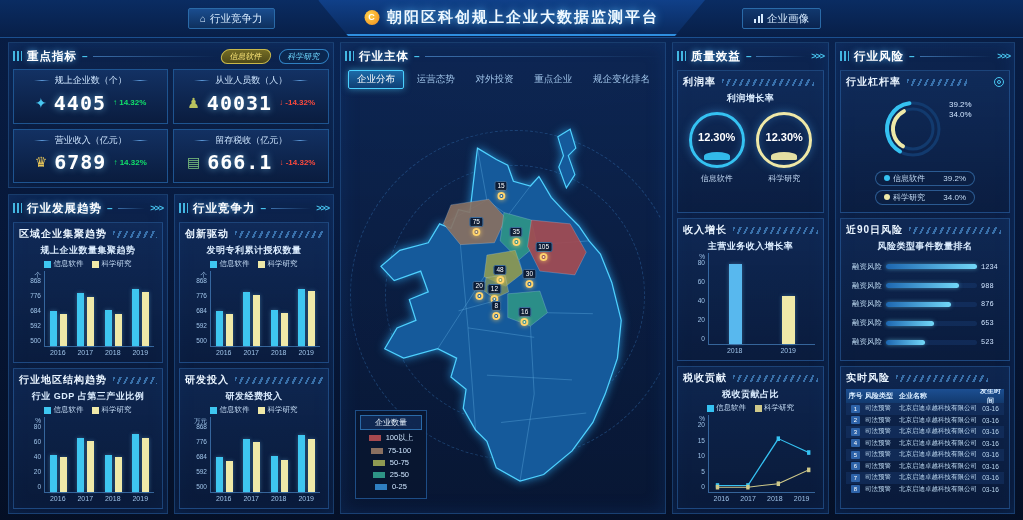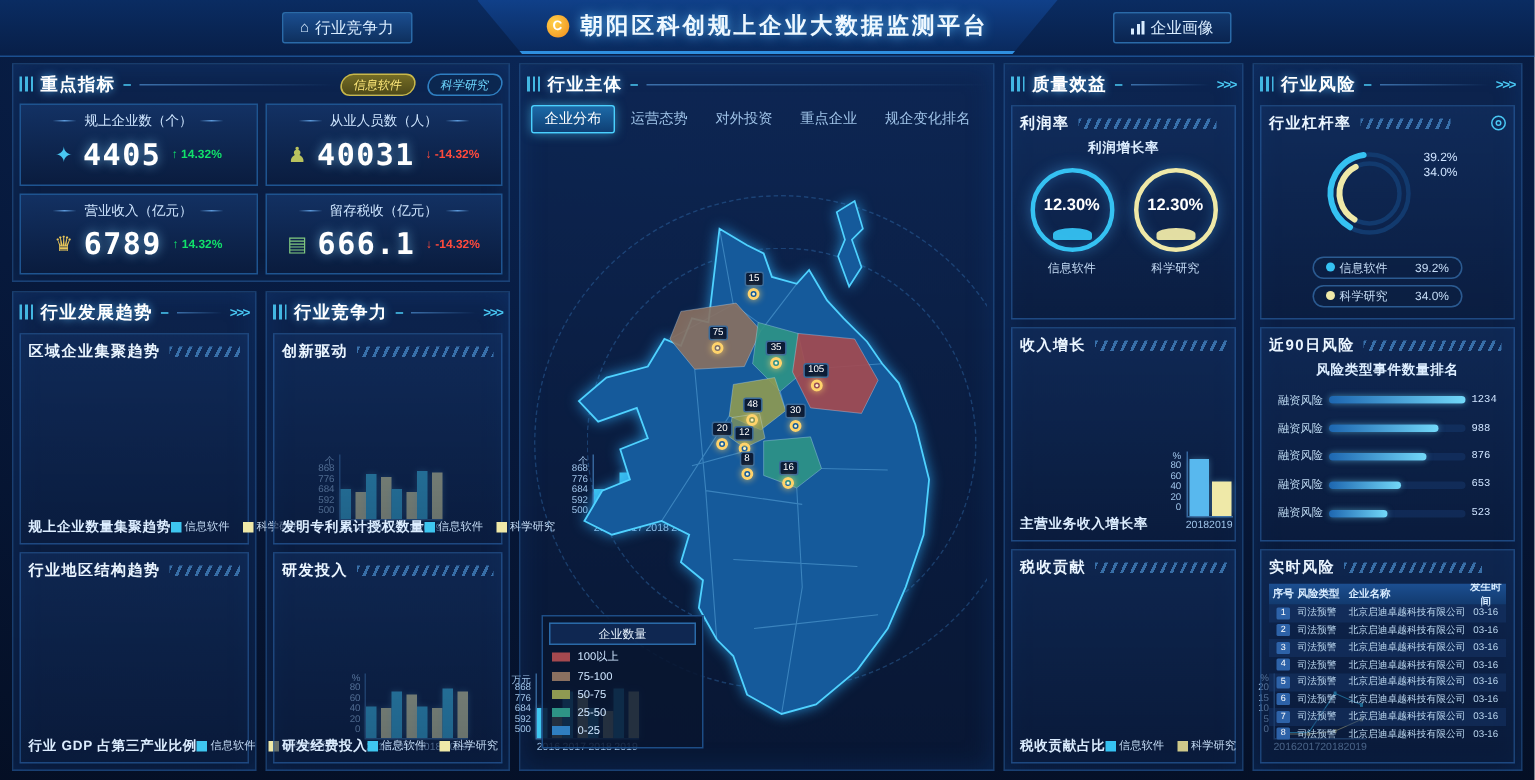--- a/index.html
+++ b/index.html
@@ -71,21 +71,21 @@
   .m-label{text-align:center;font-size:9px;color:#cfe6ff;display:flex;align-items:center;justify-content:center;gap:5px;flex:none;}
   .m-label::before,.m-label::after{content:'';width:16px;height:1px;
     background:linear-gradient(90deg,rgba(110,180,250,0),rgba(110,180,250,.8),rgba(110,180,250,0));}
   .m-row{flex:1;display:flex;align-items:center;justify-content:center;gap:7px;}
   .m-icon{font-size:14px;line-height:1;flex:none;}
   .m-val{font-family:"DejaVu Sans Mono","Liberation Mono",monospace;font-size:20px;font-weight:bold;
     color:#ffffff;text-shadow:0 0 7px rgba(130,210,255,.65);letter-spacing:1px;}
   .m-delta{font-size:8px;font-weight:bold;}
   .up{color:#11e06a;} .down{color:#ff4a3c;text-align:right;}
   
-  .chart{flex:1;display:flex;flex-direction:row;min-height:0;align-items:flex-end;}
+  .chart{flex:1;display:flex;flex-direction:column;min-height:0;}
   .c-title{text-align:center;font-size:9px;font-weight:bold;color:#dcedff;margin-top:3px;flex:none;letter-spacing:.5px;}
   .c-legend{display:flex;justify-content:center;gap:9px;font-size:7.5px;color:#c5dcf5;margin:2px 0;flex:none;}
   .lg-item{display:flex;align-items:center;}
   .lg-sw{display:inline-block;width:7px;height:7px;margin-right:2px;}
   .c-plot{flex:1;display:flex;min-height:0;padding-right:3px;}
   .c-axis{width:25px;display:flex;flex-direction:column;align-items:flex-end;padding-right:3px;
     font-size:6.5px;color:#9fc3e8;flex:none;}
   .c-unit{height:9px;font-size:6.5px;}
   .c-ticks{flex:1;display:flex;flex-direction:column;justify-content:space-between;
     align-items:flex-end;margin-bottom:11px;transform:translateY(-3px);}
@@ -107,25 +107,25 @@
   .radar1{width:330px;height:330px;left:5px;top:40px;}
   .radar2{width:260px;height:260px;left:40px;top:75px;}
   .map-svg{position:absolute;inset:0;width:100%;height:100%;}
   .marker{position:absolute;transform:translate(-50%,0);display:flex;flex-direction:column;
     align-items:center;z-index:5;cursor:pointer;}
   .m-tag{background:#0c1c36;border:1px solid #3a6a9a;color:#fff;font-size:6.5px;
     padding:0 2px;border-radius:2px;line-height:8px;}
   .m-pin{width:8px;height:8px;border:2px solid #ffd36b;border-radius:50%;margin-top:1px;
     box-shadow:0 0 5px rgba(255,211,107,.8);position:relative;}
   .m-pin::after{content:'';position:absolute;inset:1px;background:#fff3c0;border-radius:50%;}
-  .map-legend{position:absolute;left:10px;bottom:10px;width:108px;z-index:6;
+  .map-legend{position:absolute;left:10px;bottom:10px;width:72px;z-index:6;
     background:rgba(8,22,48,.88);border:1px solid #1d4d86;padding:4px;}
   .ml-title{border:1px solid #2a6aa8;text-align:center;font-size:8px;color:#eaf5ff;
     padding:1px 0;margin-bottom:3px;background:rgba(20,52,104,.6);}
-  .ml-row{display:flex;align-items:center;gap:5px;font-size:7.5px;color:#cfe6ff;margin:3px 2px;}
+  .ml-row{display:flex;align-items:center;gap:5px;font-size:7.5px;color:#cfe6ff;margin:3px 2px;justify-content:center;}
   .ml-sw{width:12px;height:6px;flex:none;}
   
   .gauges{display:flex;justify-content:space-around;margin-top:7px;flex:1;align-items:flex-start;}
   .gauge{display:flex;flex-direction:column;align-items:center;gap:5px;}
   .g-circle{width:56px;height:56px;border-radius:50%;border:3px solid #35c2f2;position:relative;
     display:flex;align-items:center;justify-content:center;
     box-shadow:0 0 10px rgba(80,180,255,.4),inset 0 0 9px rgba(80,180,255,.25);}
   .g-val{font-size:11px;font-weight:bold;color:#fff;transform:translateY(-3px);}
   .g-mound{position:absolute;bottom:5px;left:50%;transform:translateX(-50%);width:26px;height:8px;
     border-radius:100% 100% 3px 3px;opacity:.95;}

